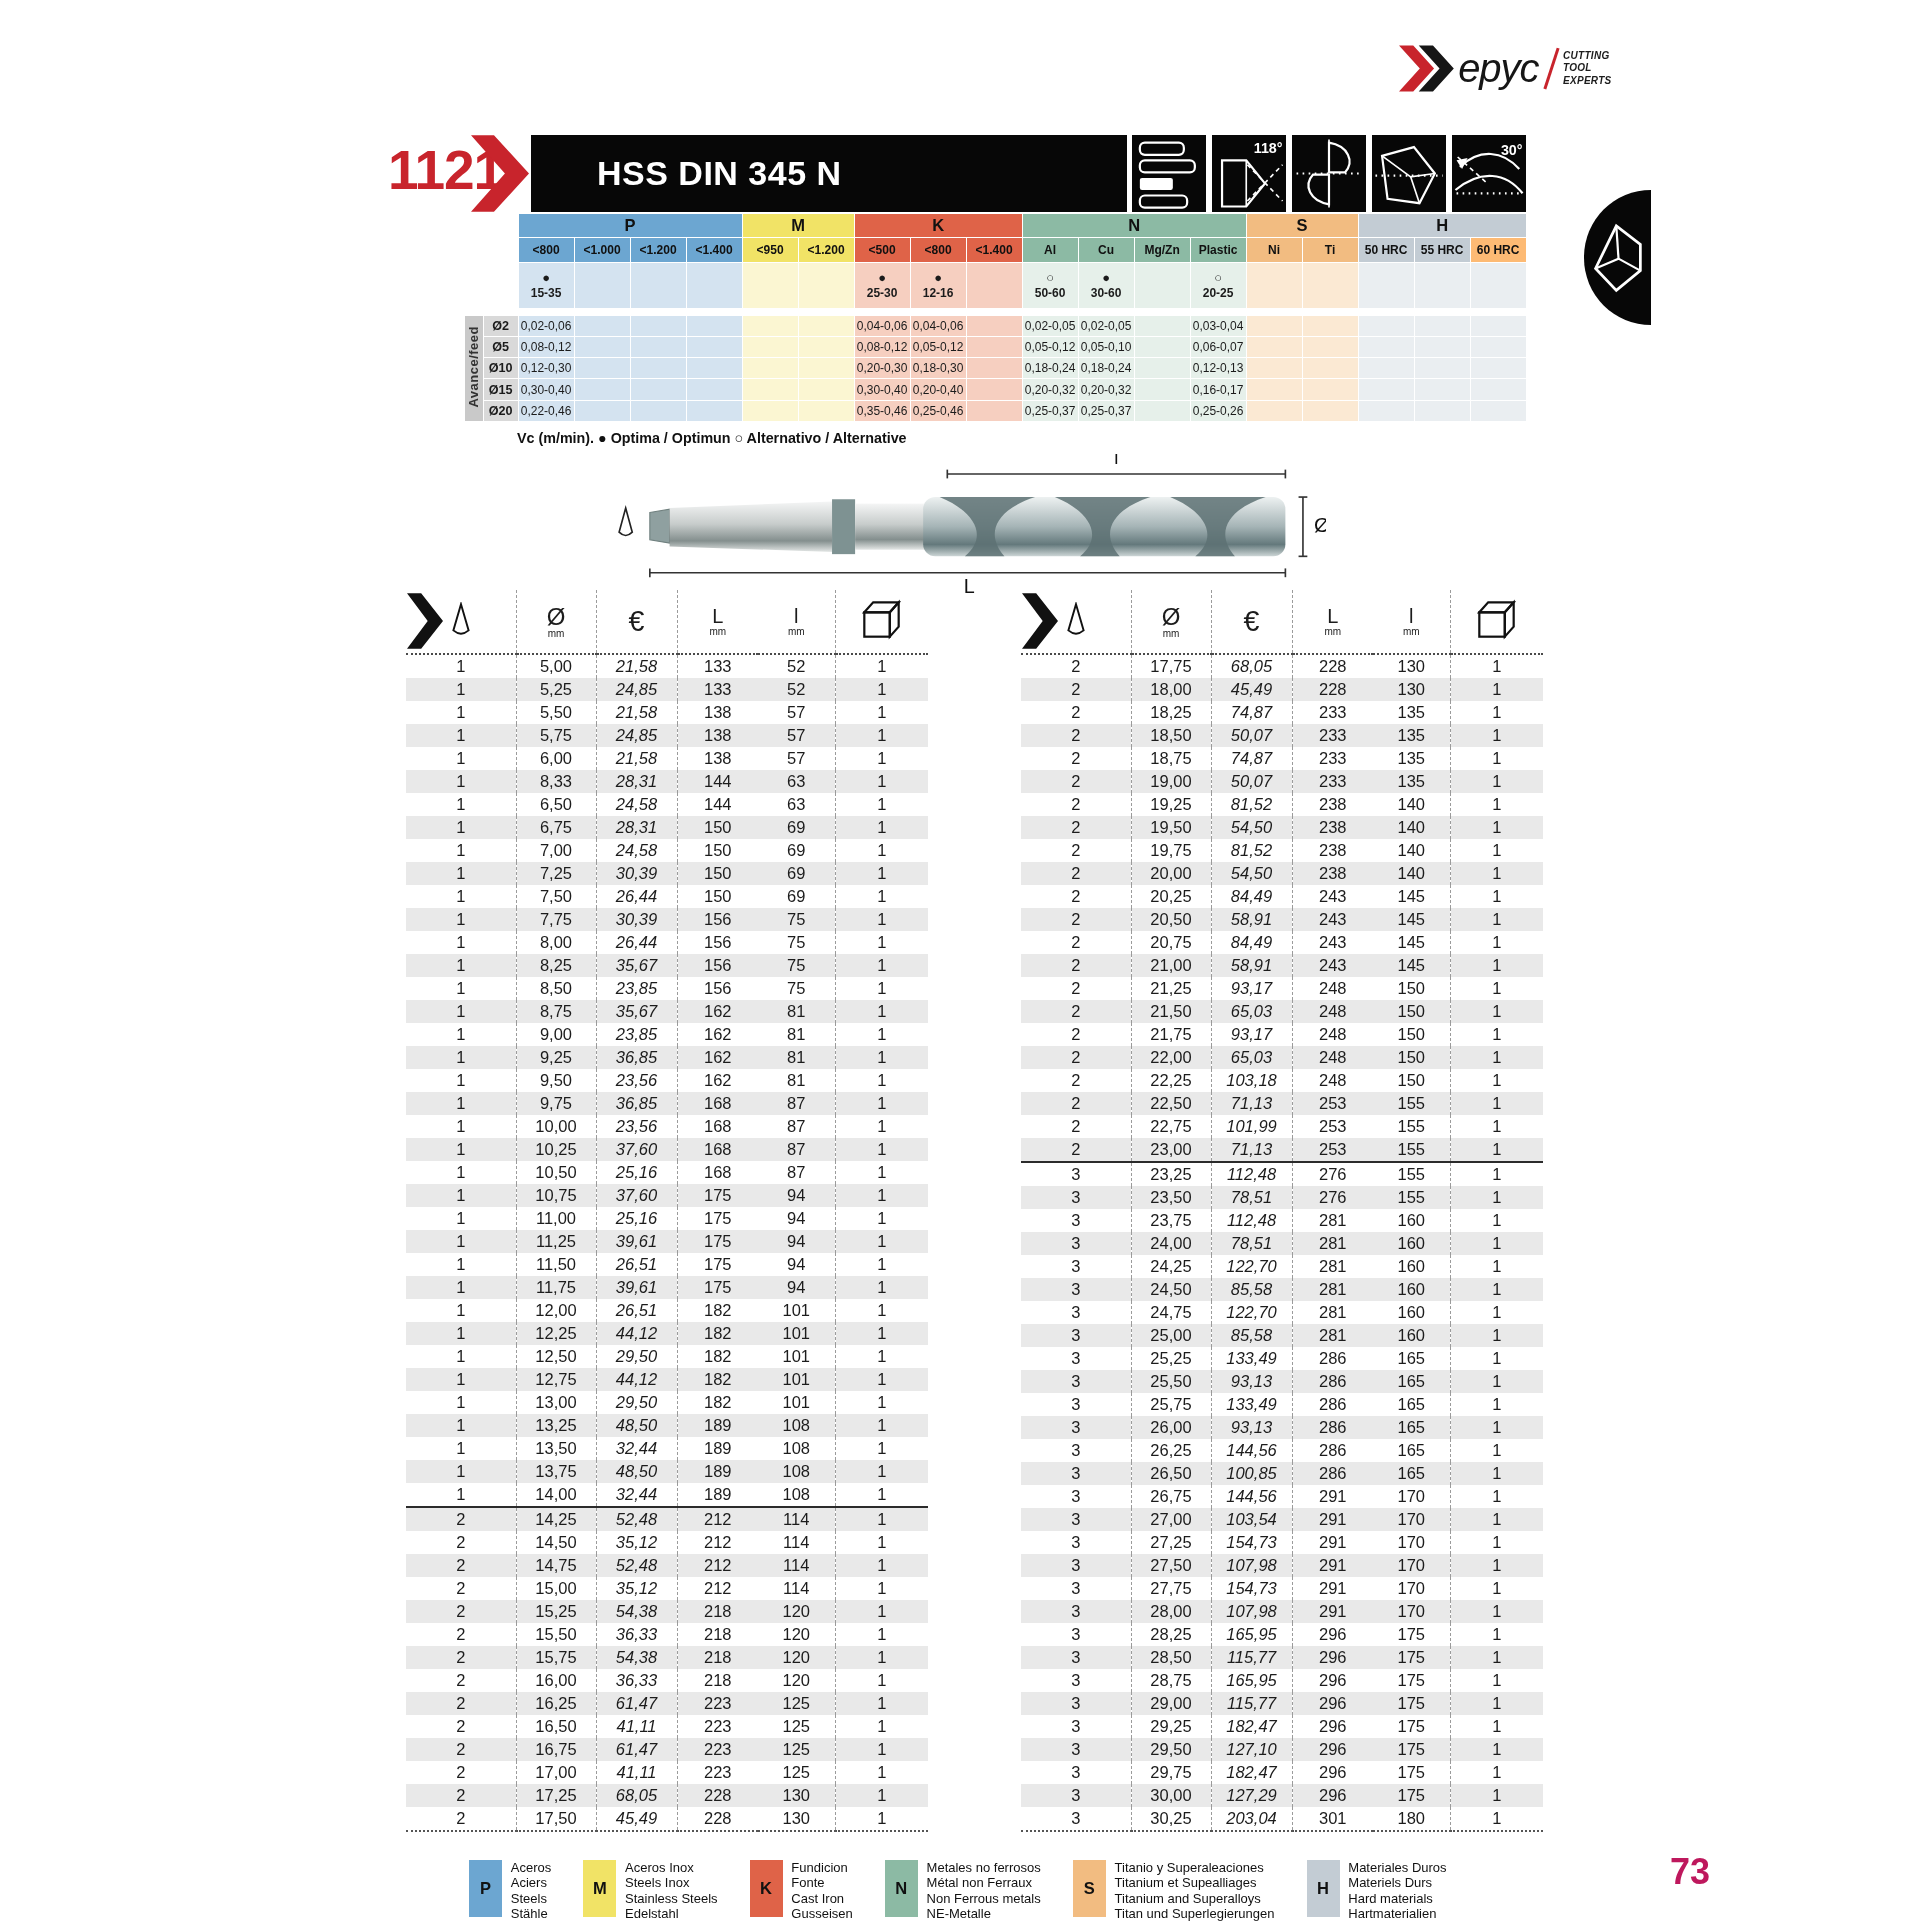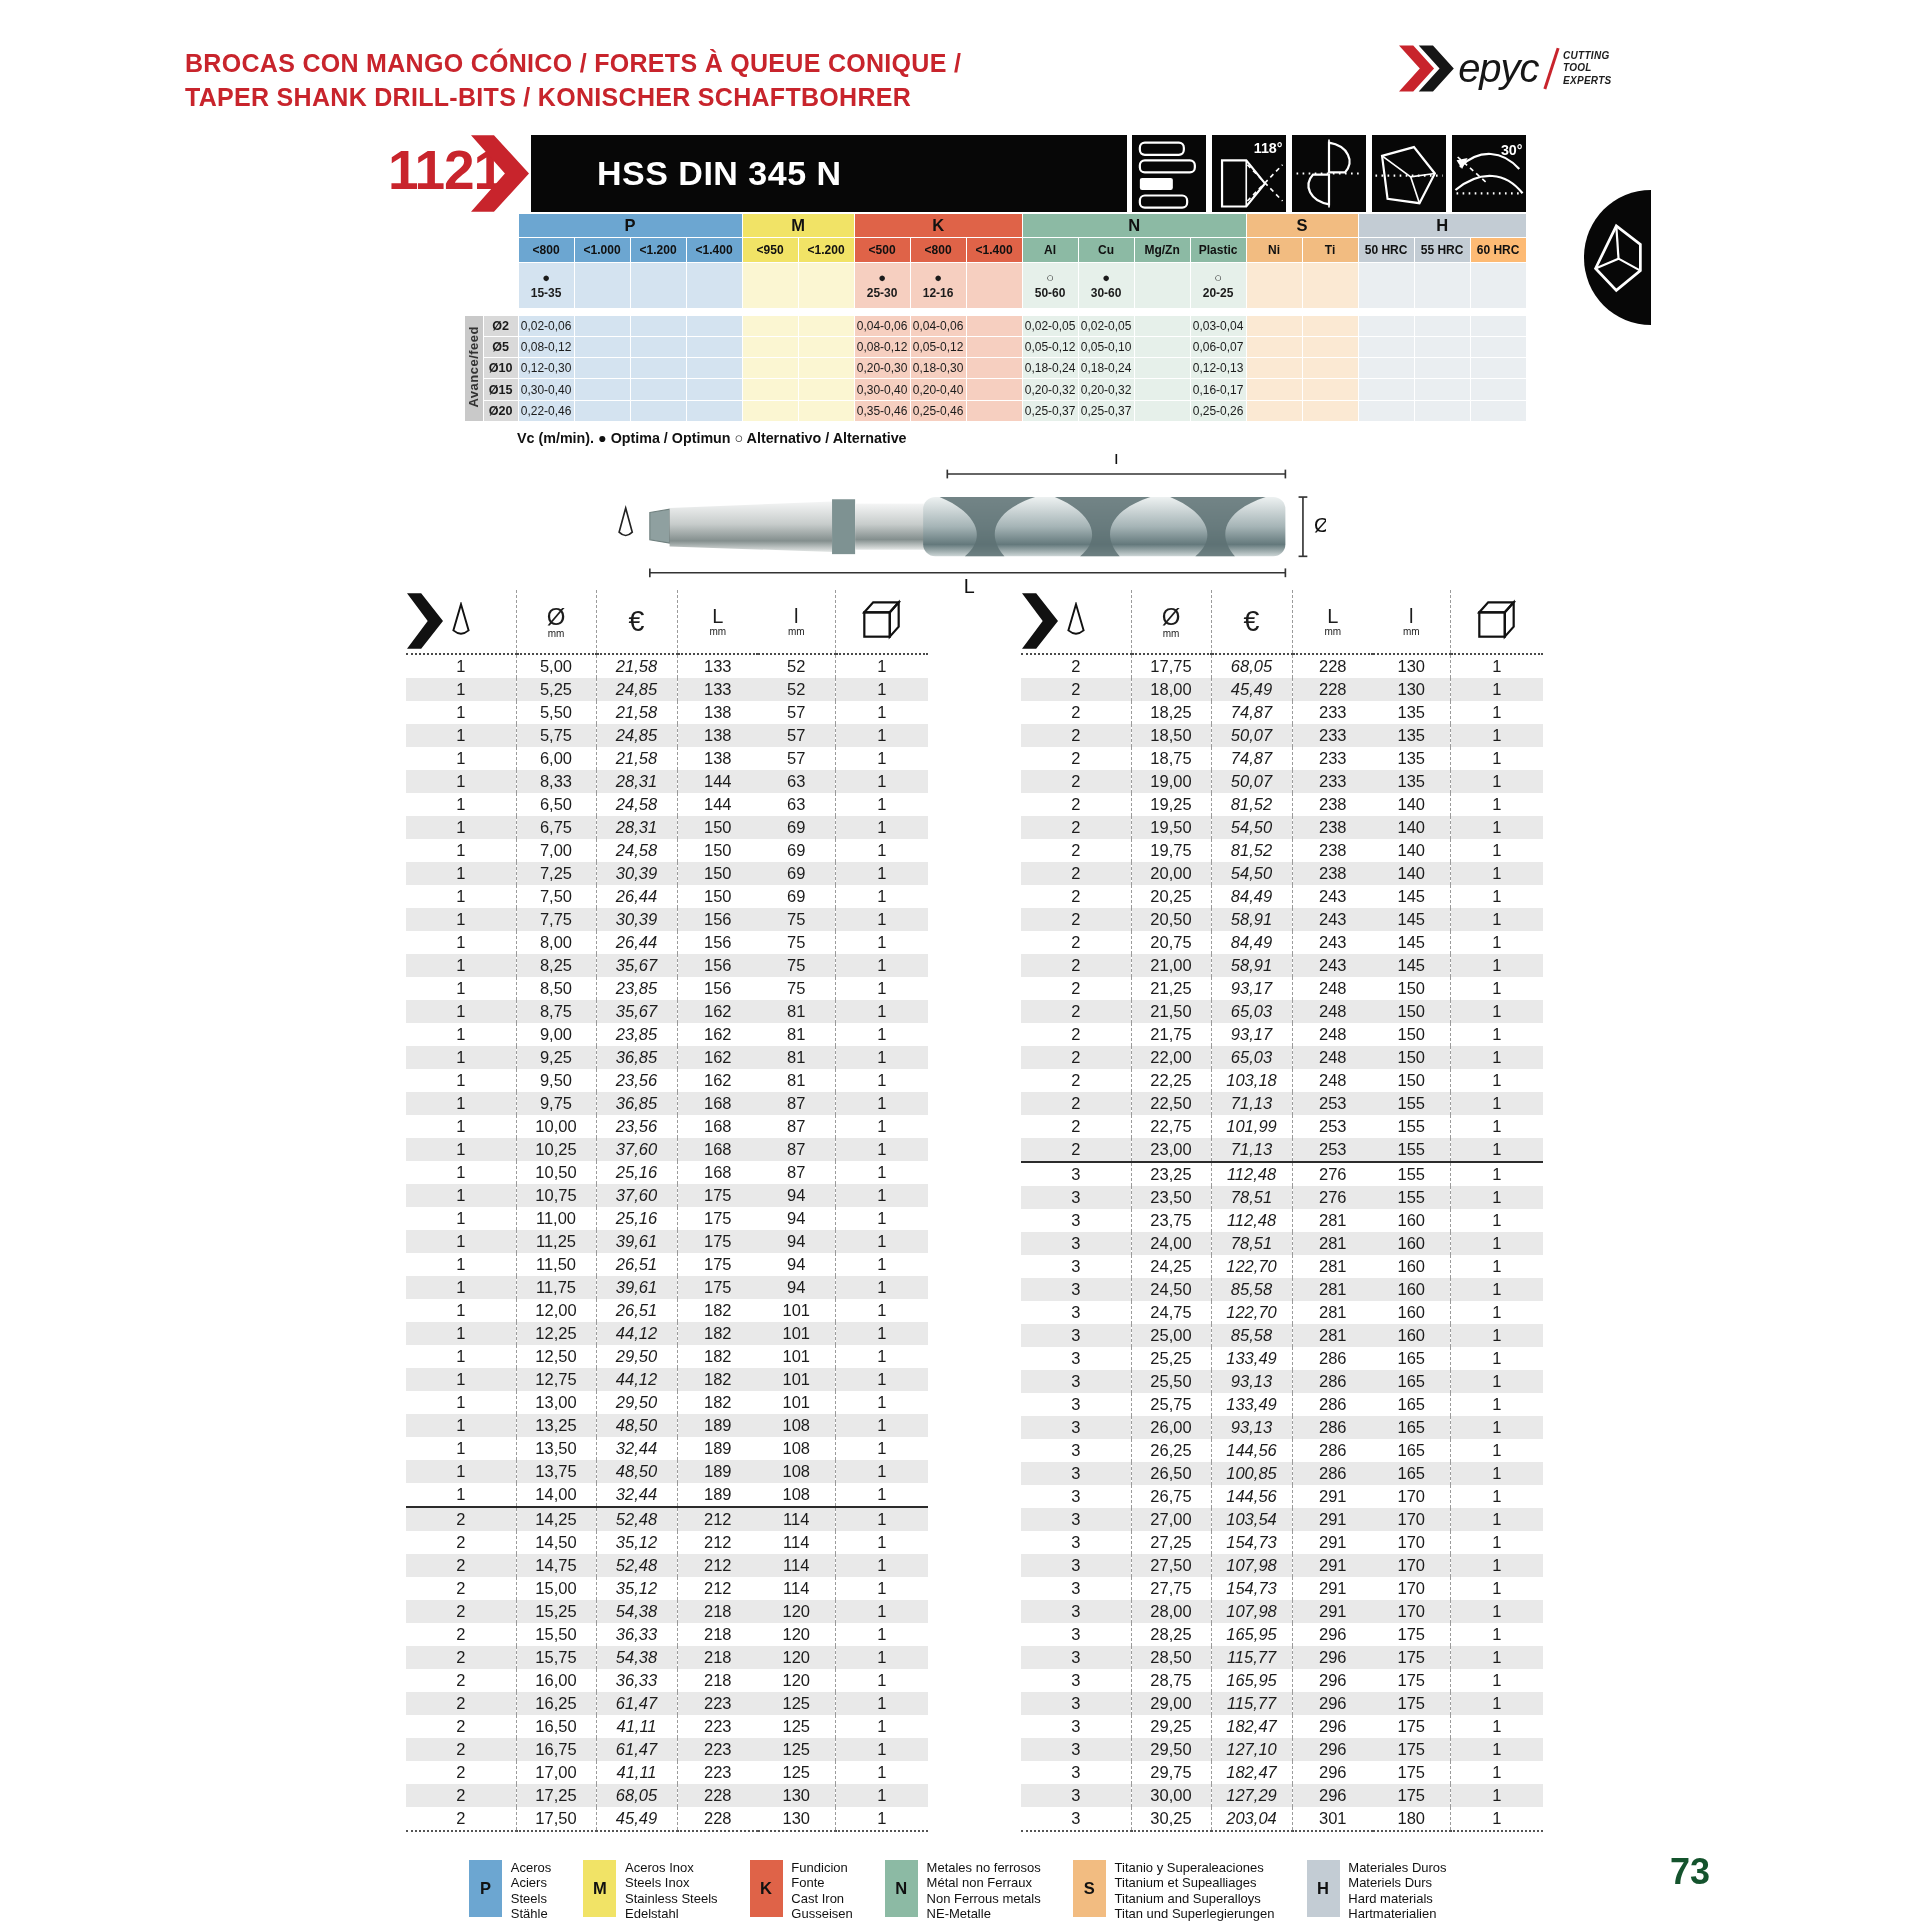--- a/index.html
+++ b/index.html
@@ -57,31 +57,27 @@
   .hdr-stack .sym { font-size:24px; line-height:1.05; }
   .hdr-stack .unit { font-size:10px; line-height:1.05; }
   .euro { font-size:28.6px; }
   .chev-icon { position:absolute; left:1.1px; top:3.3px; }
   
   .legend { position:absolute; left:469px; top:1860px; display:flex; gap:32px; }
   .lg-item { display:flex; align-items:flex-start; }
   .lg-swatch { width:33px; height:57px; display:flex; align-items:center; justify-content:center;
                font-size:16.5px; font-weight:bold; color:#111; }
   .lg-lines { margin-left:8.8px; font-size:13px; line-height:1.18; color:#111; }
-  .pageno { position:absolute; left:1670px; top:1851px; font-size:36px; font-weight:bold; color:#14532d; }
+  .pageno { position:absolute; left:1670px; top:1851px; font-size:36px; font-weight:bold; color:#be185d; }
 </style>
 </head>
 <body>
 
 <div class="page">
 
-  <div class="title">
-    <div>BROCAS CON MANGO CÓNICO / FORETS À QUEUE CONIQUE /</div>
-    <div>TAPER SHANK DRILL-BITS / KONISCHER SCHAFTBOHRER</div>
-  </div>
 
   <div class="logo">
     <svg width="57" height="57" viewBox="0 0 104 104">
       <polygon points="0,10 26,10 64,52 26,94 0,94 38,52" fill="#c8242c"></polygon>
       <polygon points="36,10 62,10 100,52 62,94 36,94 74,52" fill="#161616"></polygon>
     </svg>
     <span class="brand">epyc</span>
     <span class="slash"></span>
     <span class="tag">
       <div>CUTTING</div>

